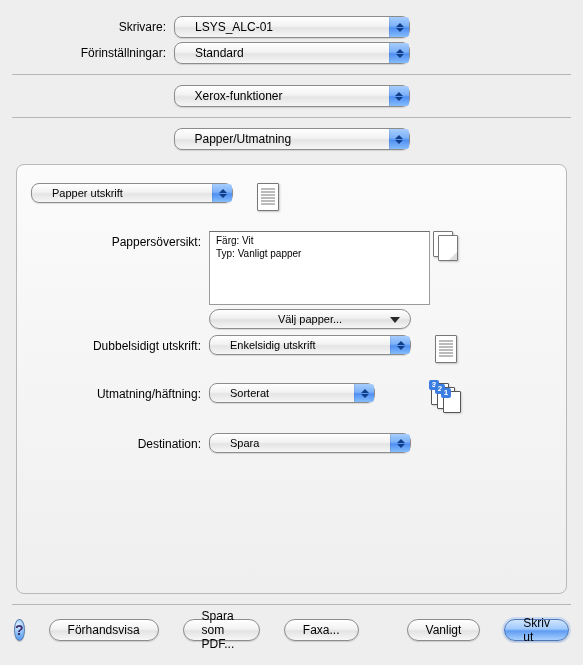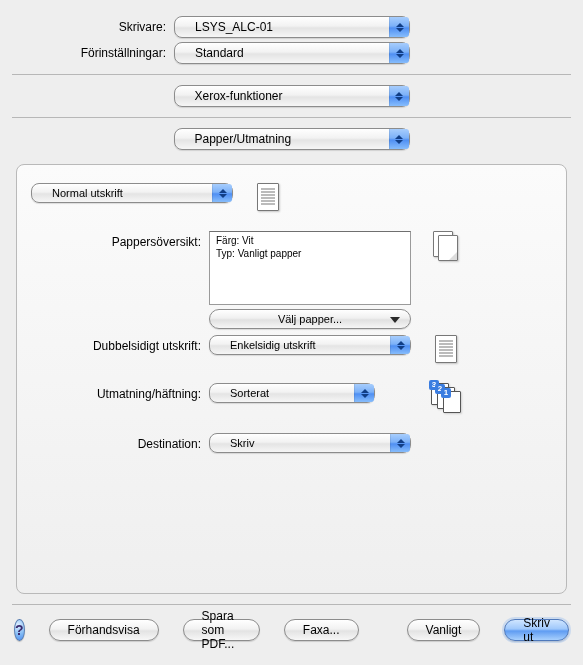--- a/index.html
+++ b/index.html
@@ -126,21 +126,21 @@
     display: flex;
     justify-content: center;
     align-items: flex-start;
     padding-top: 0;
   }
 
   .aqua-popup.small { height: 20px; }
   .aqua-popup.small .value { font-size: 11px; }
 
   .textbox {
-    width: 202px;
+    width: 221px;
     height: 74px;
     background: #fff;
     border: 1px solid #9a9a9a;
     border-top-color: #6f6f6f;
     padding: 2px 6px;
     font-size: 10px;
     line-height: 13px;
     overflow: hidden;
   }
 
@@ -267,21 +267,21 @@
     <span class="value">Papper/Utmatning</span>
     <span class="cap"></span>
   </div>
 </div>
 
 <div class="panel">
 
   <div class="panel-row">
     <div class="pcontrol">
       <div class="aqua-popup small" style="width:202px">
-        <span class="value">Normal utskrift</span>
+        <span class="value">Papper utskrift</span>
         <span class="cap"></span>
       </div>
     </div>
     <div class="picon">
       <div class="icon-page"></div>
     </div>
   </div>
 
   <div class="panel-row" style="margin-bottom:6px">
     <div class="plabel">Pappersöversikt:</div>
@@ -333,21 +333,21 @@
           <div class="badge b2">2</div>
           <div class="badge b3">1</div>
       </div>
     </div>
   </div>
 
   <div class="panel-row">
     <div class="plabel">Destination:</div>
     <div class="pcontrol">
       <div class="aqua-popup small" style="width:202px">
-        <span class="value">Skriv</span>
+        <span class="value">Spara</span>
         <span class="cap"></span>
       </div>
     </div>
     <div class="picon"></div>
   </div>
 
 </div>
 
 <hr class="sep">
 

